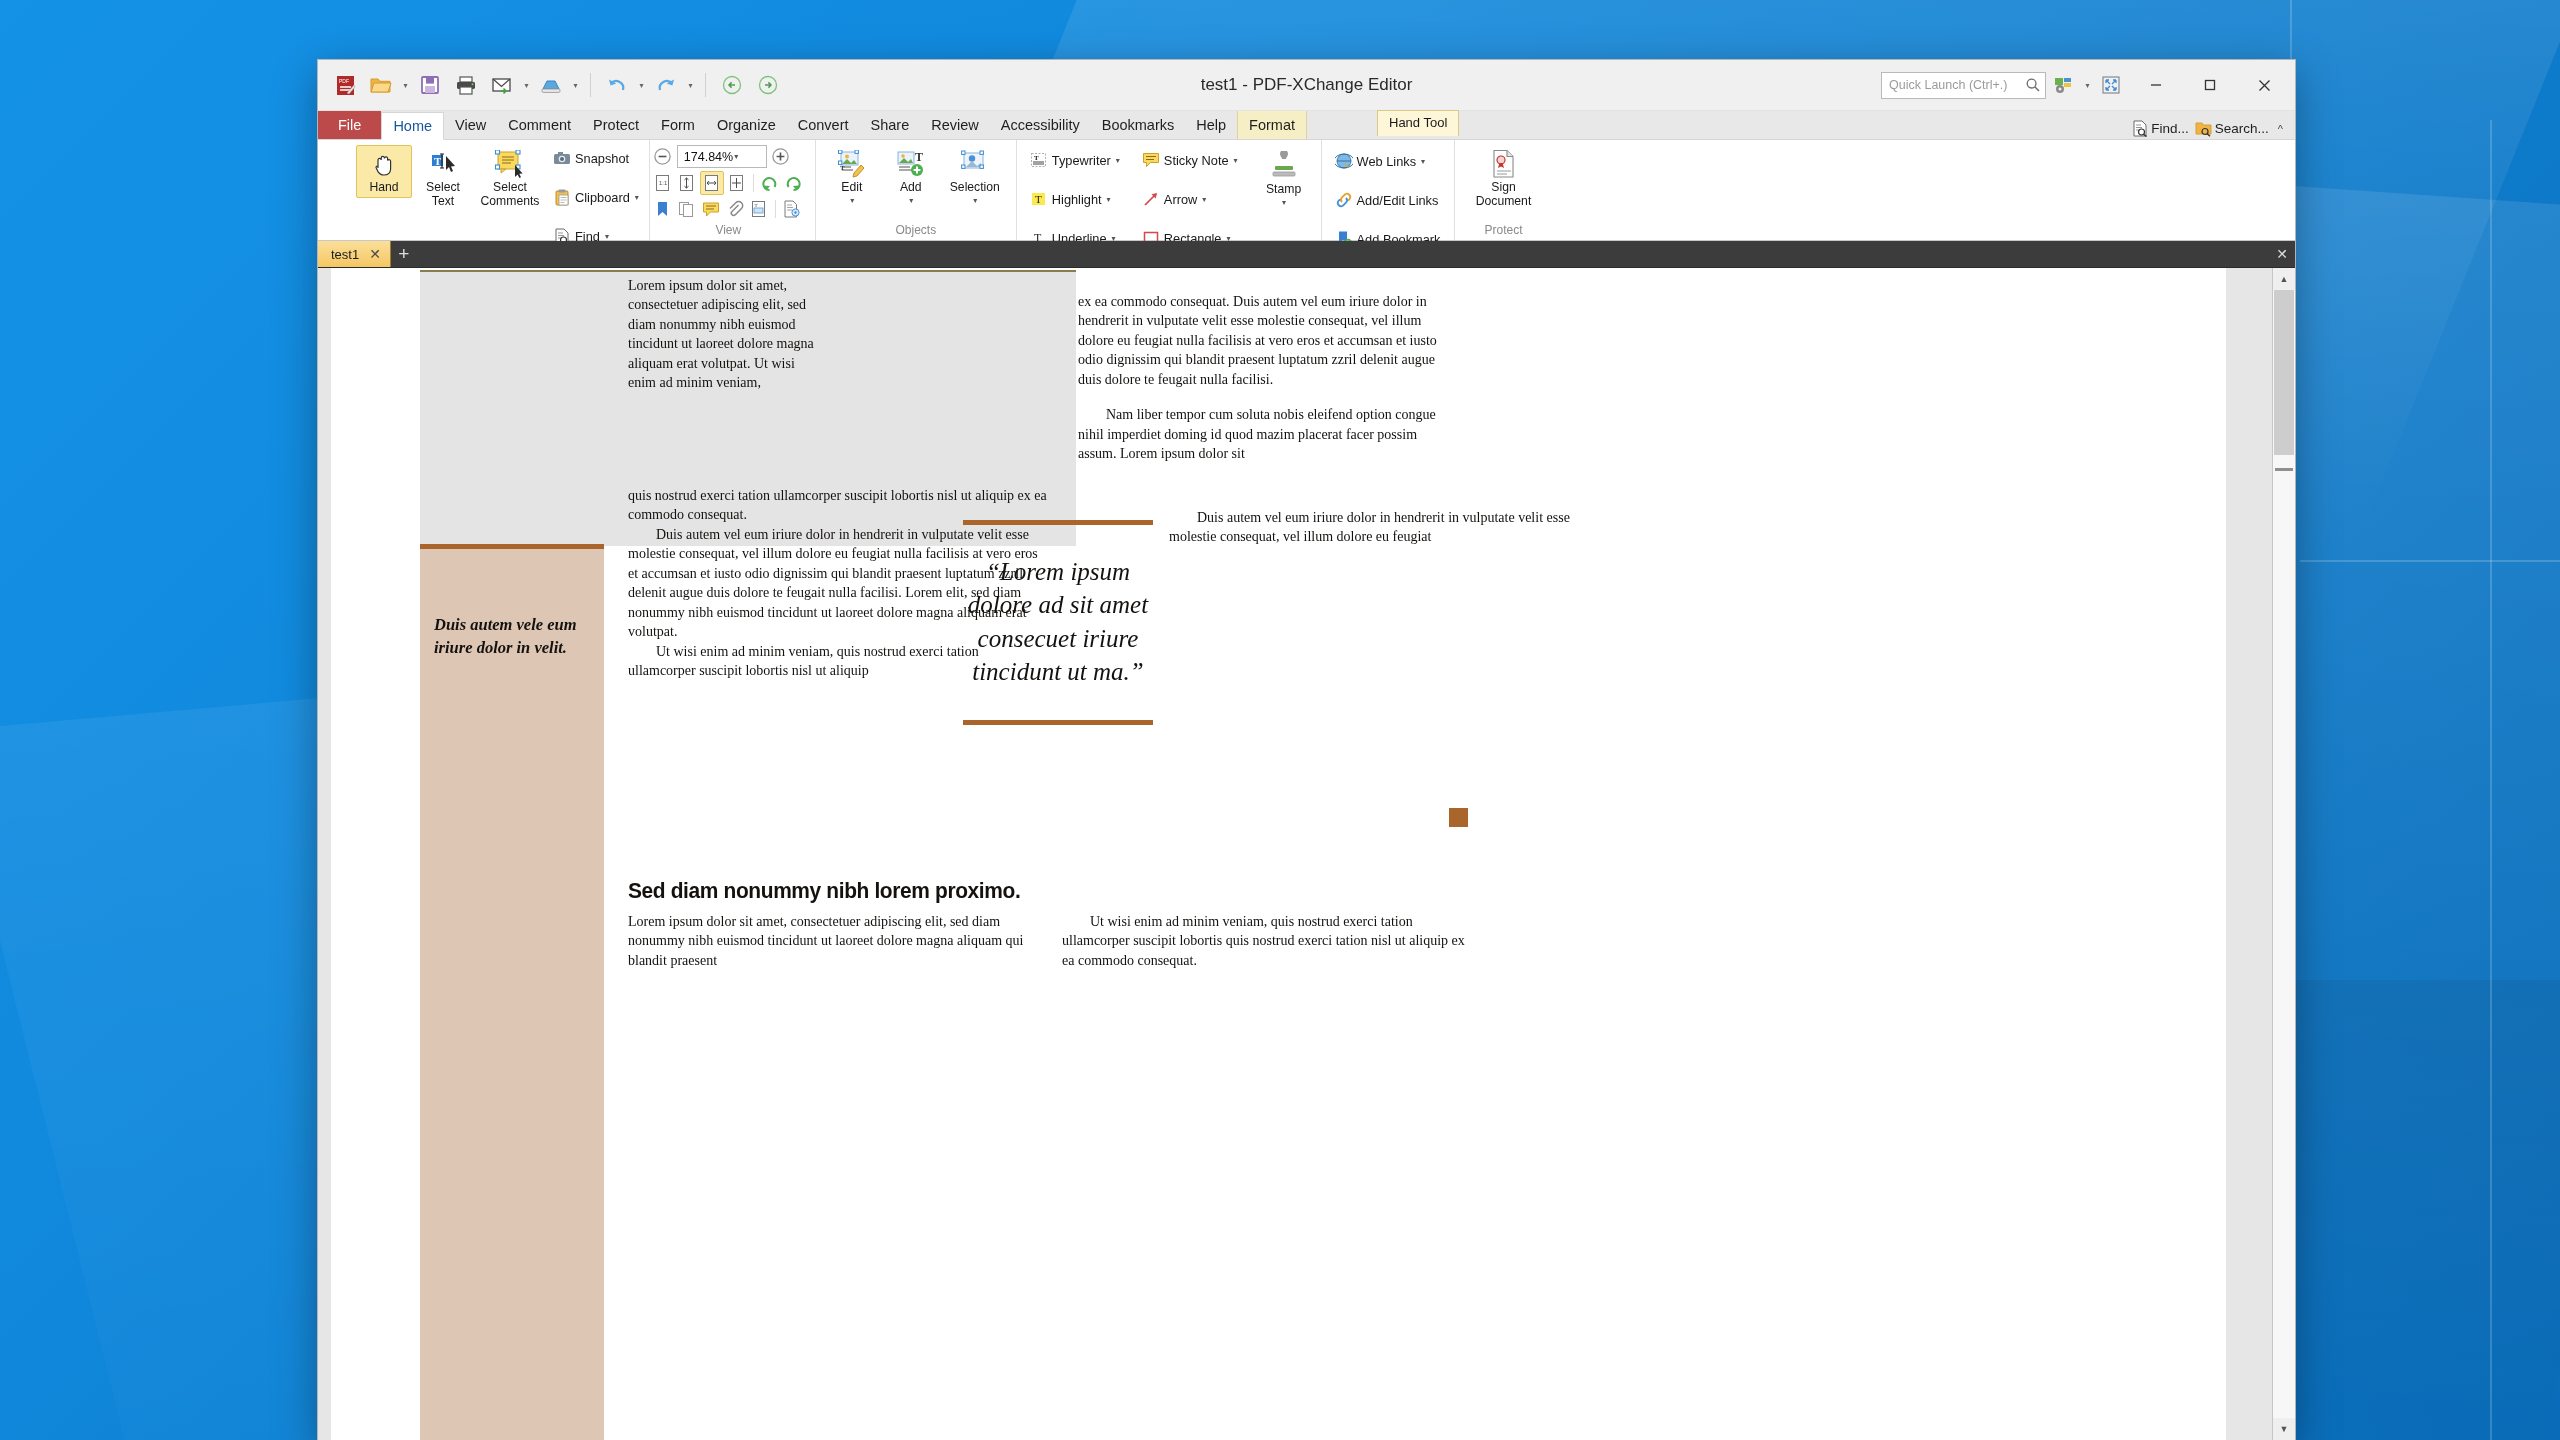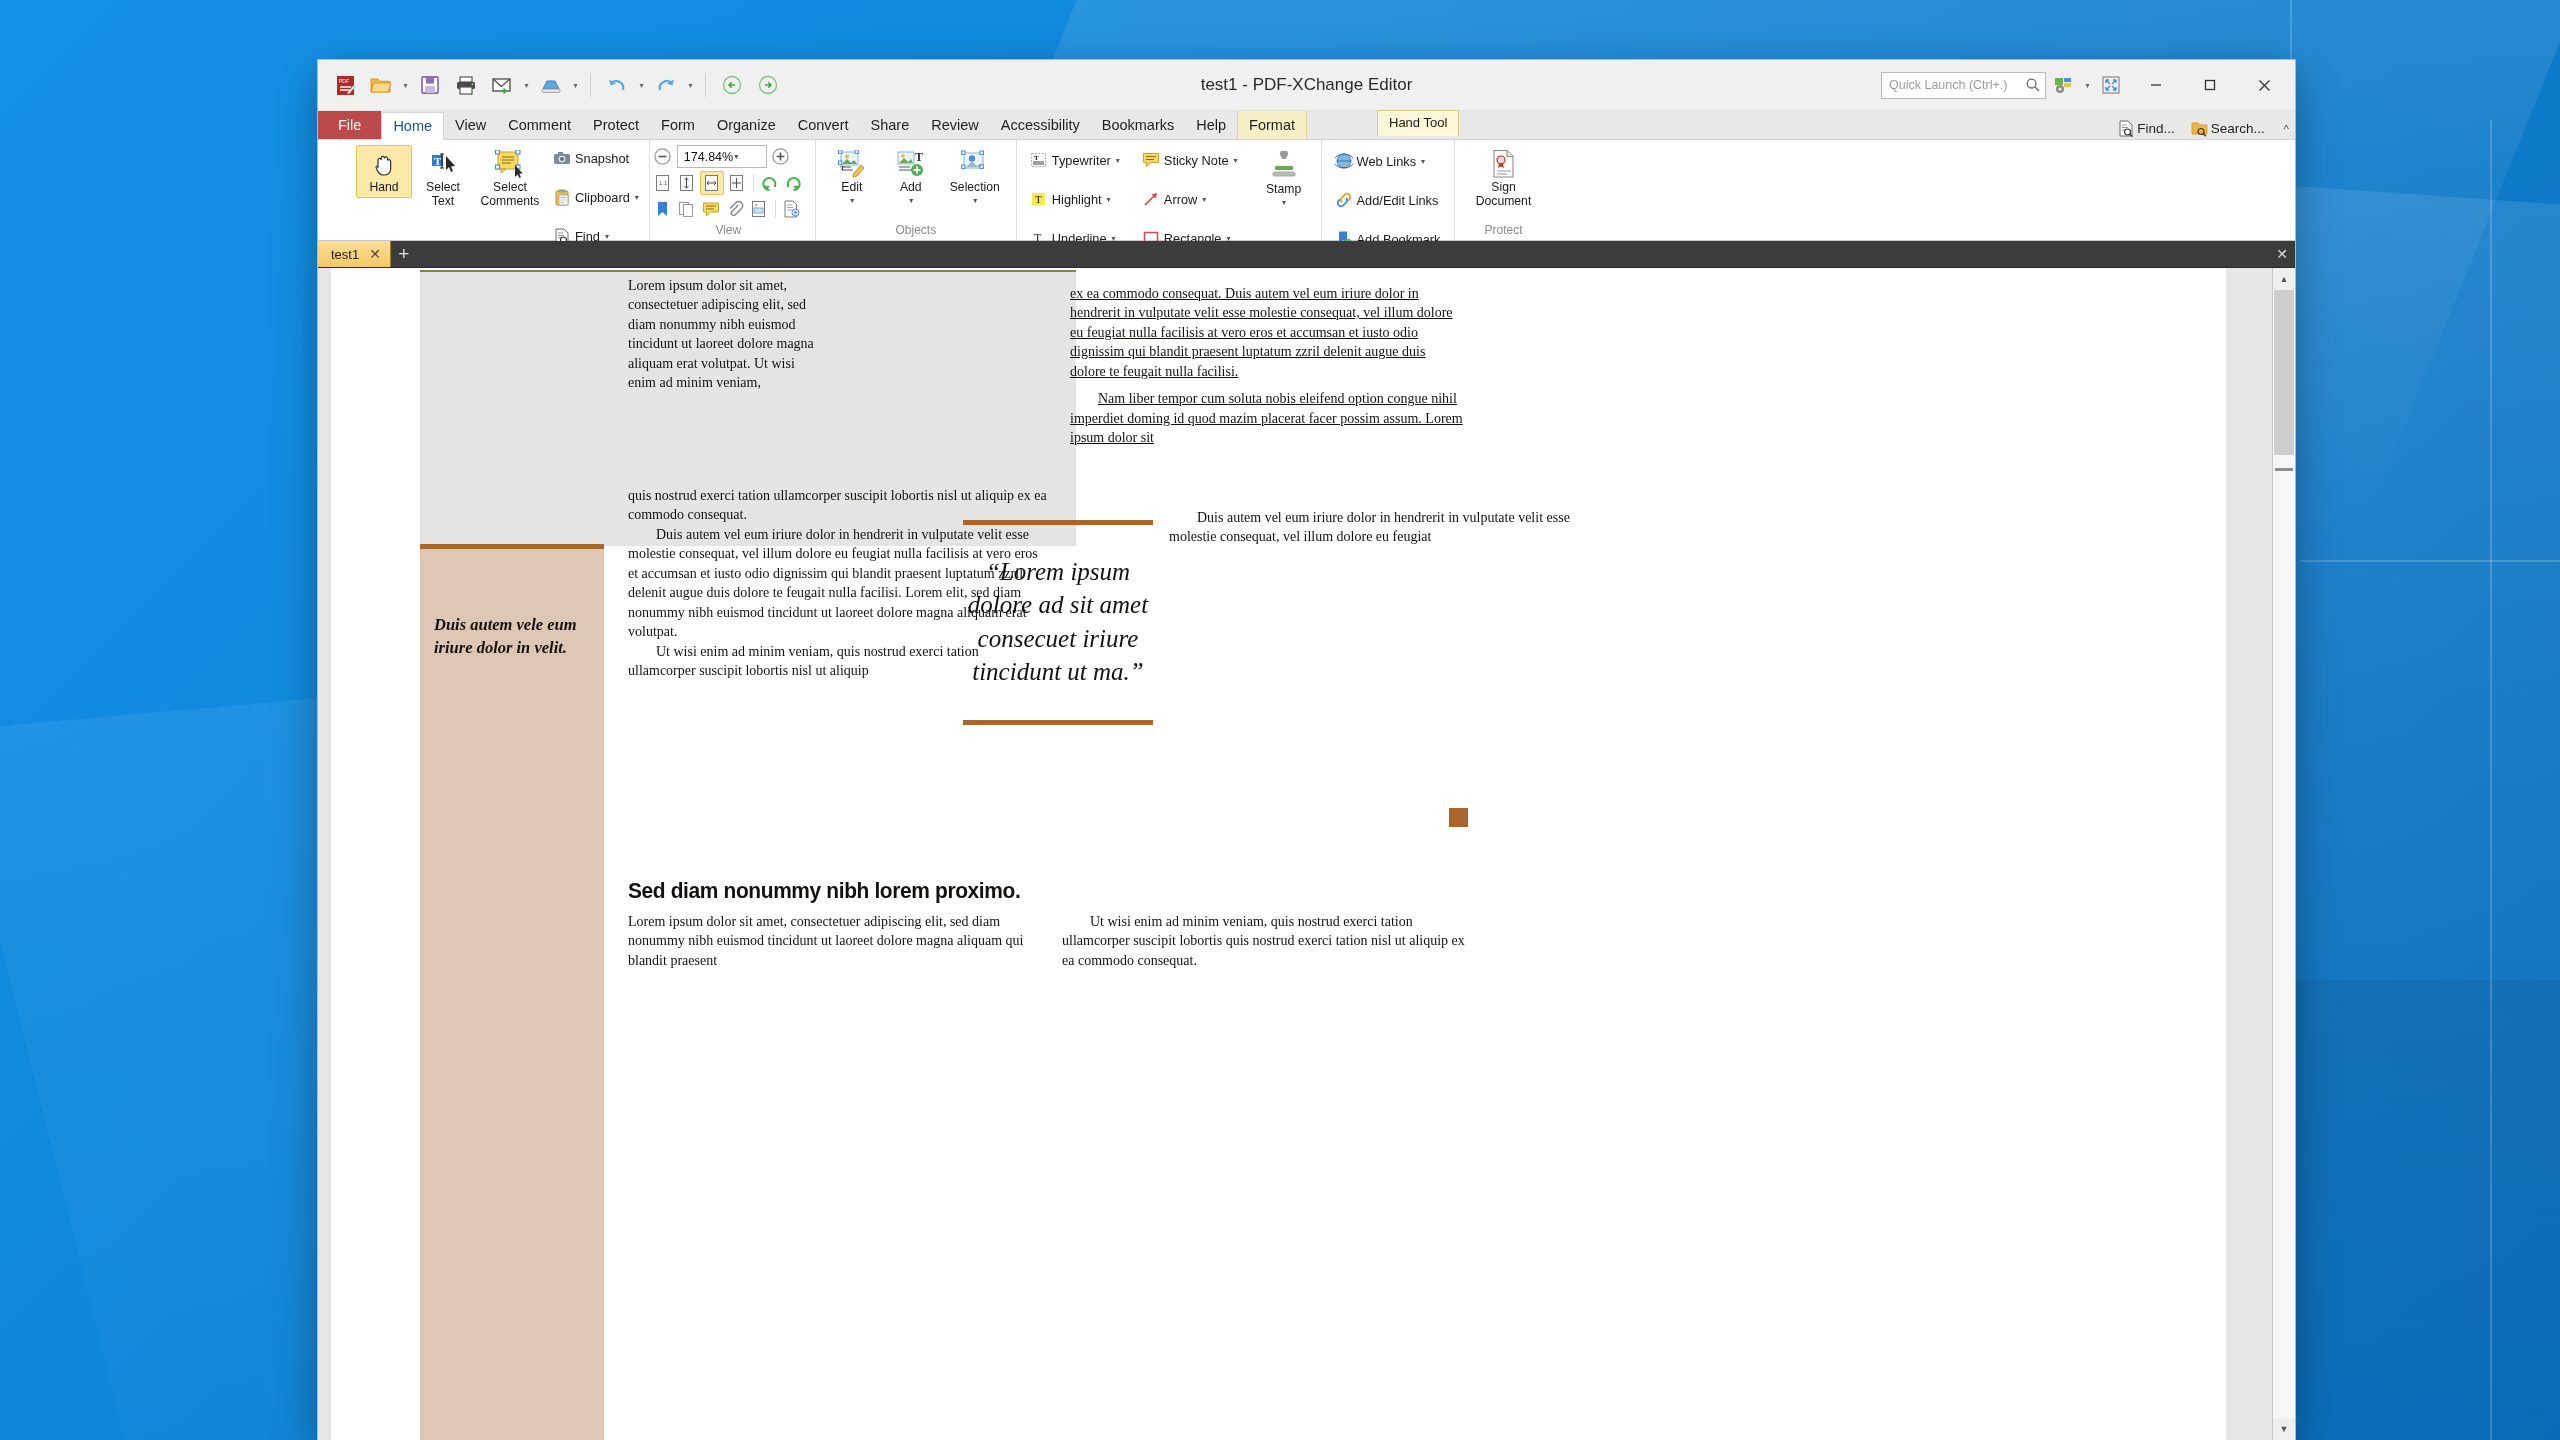--- a/index.html
+++ b/index.html
@@ -59,21 +59,21 @@
   
   .tabstrip{height:28px;background:#e8e8e8;display:flex;align-items:flex-end;position:relative;
             border-bottom:1px solid #d6d6d6;}
   .tab-file{background:#bd4a4a;color:#fff;font-size:14.5px;padding:5px 20px 5px;height:28px;
             box-sizing:border-box;display:flex;align-items:center;cursor:default;}
   .tab{font-size:14.5px;color:#1f1f1f;padding:0 11px;height:28px;display:flex;align-items:center;
        cursor:default;white-space:nowrap;}
   .tab.active{background:#fff;color:#17569b;border:1px solid #d6d6d6;border-bottom:1px solid #fff;
               margin-bottom:-1px;box-sizing:border-box;}
   .tab.ctx{background:#f6eec4;border-left:1px solid #ded3a0;border-right:1px solid #ded3a0;}
-  .tabstrip-right{margin-left:auto;display:flex;align-items:center;gap:16px;padding:0 3px 2px 0;}
+  .tabstrip-right{margin-left:auto;display:flex;align-items:center;gap:6px;padding:0 9px 2px 0;}
   .trlink{display:flex;align-items:center;gap:3px;font-size:13.5px;color:#1f1f1f;cursor:default;}
   .chev{font-size:11px;color:#444;padding:0 3px;cursor:default;}
 
   
   .ribbon{height:100px;background:#fff;display:flex;align-items:stretch;
           border-bottom:1px solid #c8c8c8;position:relative;}
   .rgroup{display:flex;flex-direction:column;position:relative;padding:3px 6px 0;}
   .rgroup + .rgroup{border-left:1px solid #e0e0e0;}
   .rg-body{flex:1;display:flex;align-items:flex-start;gap:3px;padding-top:2px;}
   .rg-label{text-align:center;font-size:12px;color:#8a8a8a;padding-bottom:3px;}
@@ -129,21 +129,21 @@
   .side-note{position:absolute;left:103px;top:330px;width:160px;font-family:"Liberation Serif",serif;
              font-weight:bold;font-style:italic;font-size:16.5px;line-height:1.38;color:#14110e;margin-top:16px;}
 
   .col{position:absolute;font-family:"Liberation Serif",serif;font-size:14px;line-height:1.39;}
   .colA{left:297px;top:8px;width:196px;}
   .colA p{margin:0;}
   .colB{left:297px;top:218px;width:420px;}
   .colB p{margin:0;text-indent:2.0em;}
   .colB p.noind{text-indent:0;}
   .colC{left:731px;top:8px;width:410px;}
-  .colC p{margin:8px;text-indent:2.0em;text-decoration:underline;}
+  .colC p{margin:16px;text-indent:2.0em;}
   .colC p.noind{text-indent:0;}
   .colD{left:838px;top:240px;width:403px;}
   .colD p{margin:0;text-indent:2.0em;}
   .colD p.noind{text-indent:0;}
   .colE{left:731px;top:470px;width:410px;}
   .colE p{margin:0;text-indent:2.0em;}
   .colE p.noind{text-indent:0;}
 
   .quote-box{position:absolute;left:632px;top:252px;width:190px;}
   .q-rule{height:5px;background:#a9652b;}

